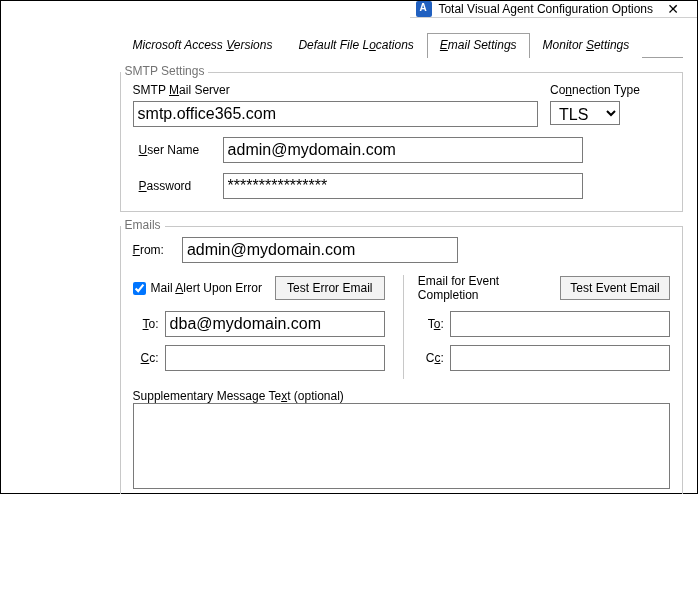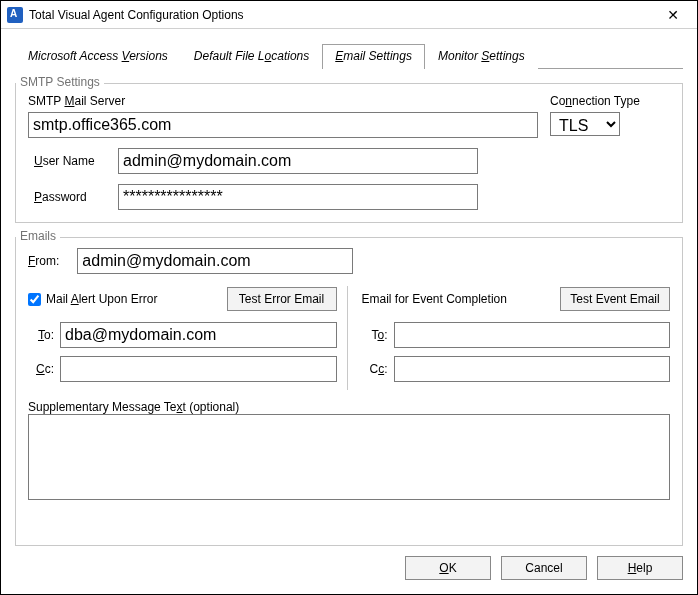--- a/index.html
+++ b/index.html
@@ -1,17 +1,17 @@
 <!DOCTYPE html>
 <html><head>
 <meta charset="utf-8">
 <style>
 * { box-sizing: border-box; margin: 0; padding: 0; }
 body { font-family: "Segoe UI", Tahoma, sans-serif; font-size: 12px; background: #fff; color: #000; }
-.window { width: 698px; height: 595px; border: 1px solid #000; display: flex; flex-direction: column; background: #fff; }
+.window { width: 698px; height: 494px; border: 1px solid #000; display: flex; flex-direction: column; background: #fff; align-items: flex-end; }
 .titlebar { height: 28px; display: flex; align-items: center; padding: 0 4px 0 6px; border-bottom: 1px solid #d0d0d0; }
 .titlebar .app-icon { width: 16px; height: 16px; margin-right: 6px; background: #2060c0; border-radius: 2px; position: relative; }
 .titlebar .app-icon::after { content: "A"; color: #fff; font-size: 10px; font-weight: bold; position: absolute; left: 3px; top: 1px; }
 .titlebar .title { flex: 1; font-size: 12px; }
 .titlebar .close { width: 40px; text-align: center; cursor: pointer; font-size: 14px; }
 
 .content { flex: 1; padding: 14px 14px 0 14px; display: flex; flex-direction: column; }
 
 .tabs { display: flex; border-bottom: 1px solid #a0a0a0; font-style: italic; }
 .tab { padding: 4px 12px 6px 12px; border: 1px solid transparent; border-bottom: none; cursor: pointer; position: relative; top: 1px; background: #fff; }
@@ -33,21 +33,21 @@
 .smtp-port { width: 56px; }
 .field-label { margin-bottom: 4px; display: block; }
 
 .cred-row { display: flex; align-items: center; margin-top: 10px; }
 .cred-row label { width: 90px; text-align: left; padding-left: 6px; }
 .cred-row input { width: 360px; }
 
 .emails .from-row { display: flex; align-items: center; gap: 18px; margin-bottom: 12px; }
 .emails .from-row input { width: 276px; }
 
-.emails-cols { display: flex; gap: 0; }
+.emails-cols { display: flex; gap: 8px; }
 .emails-col { flex: 1; padding-right: 10px; }
 .emails-col + .emails-col { border-left: 1px solid #c8c8c8; padding-left: 14px; padding-right: 0; }
 
 .col-head { display: flex; align-items: center; justify-content: space-between; margin-bottom: 10px; height: 26px; }
 .col-head label { display: flex; align-items: center; gap: 5px; }
 
 .addr-row { display: flex; align-items: center; gap: 6px; margin-bottom: 8px; }
 .addr-row label { width: 26px; text-align: right; }
 .addr-row input { flex: 1; }
 

